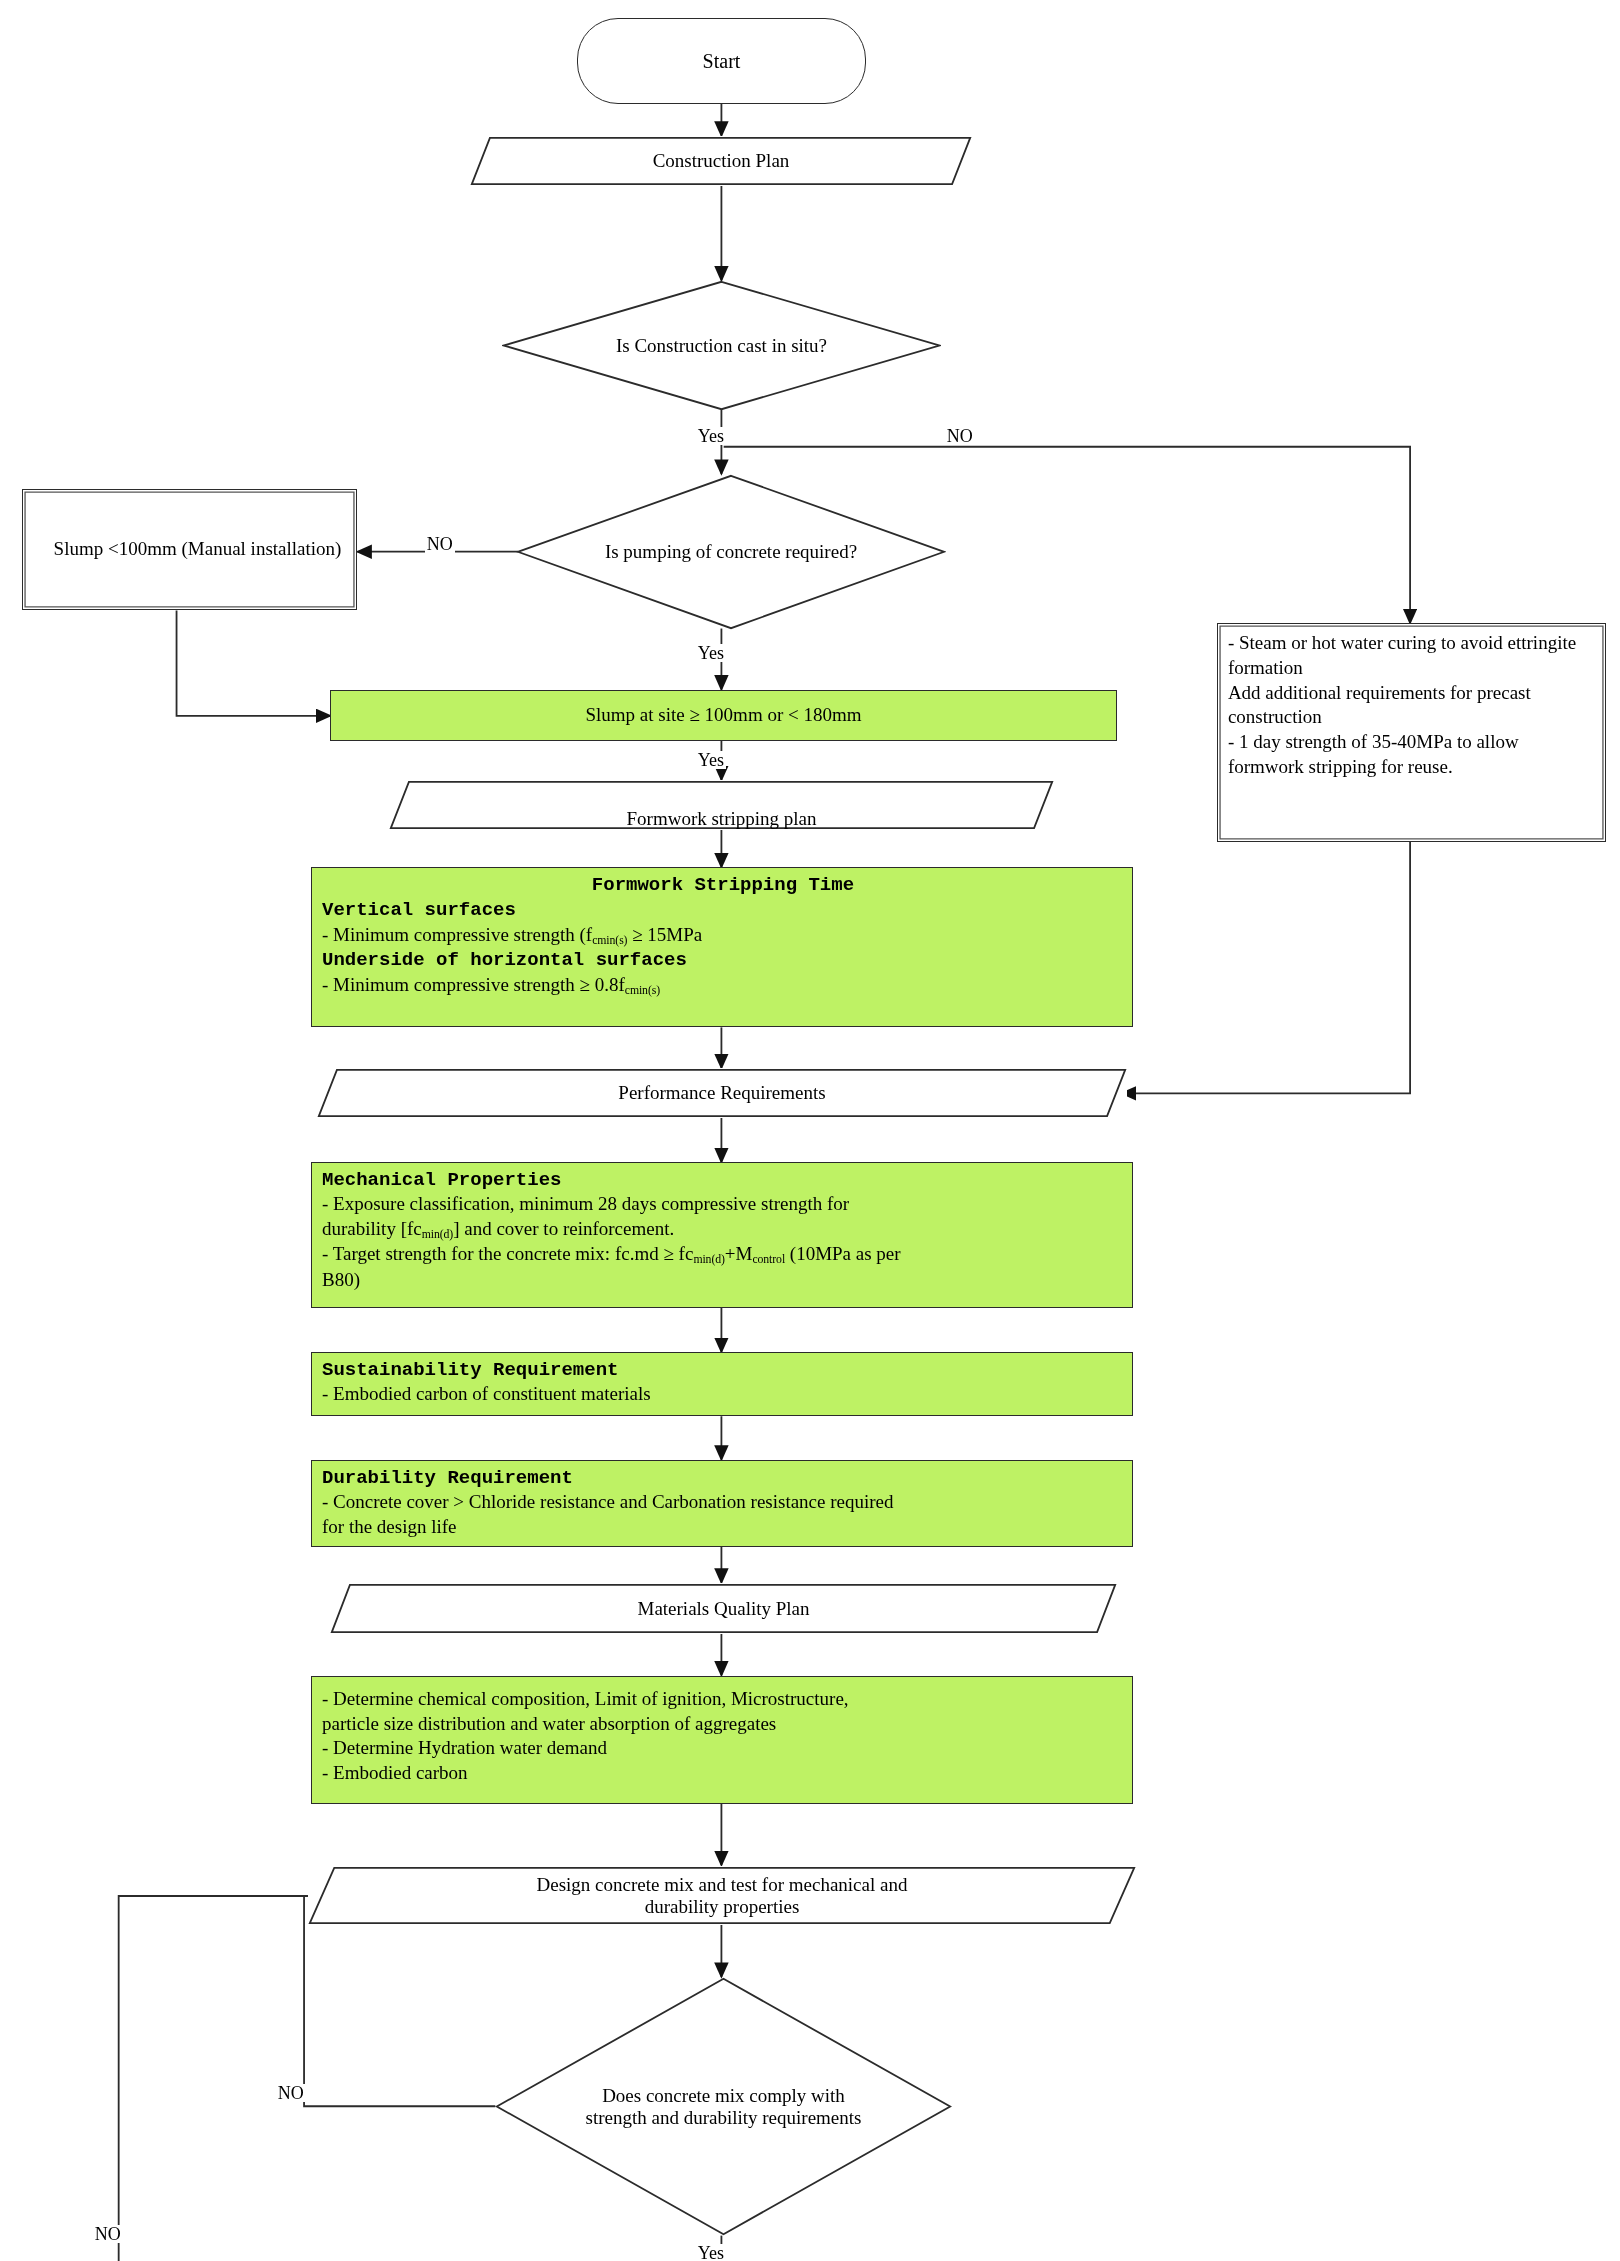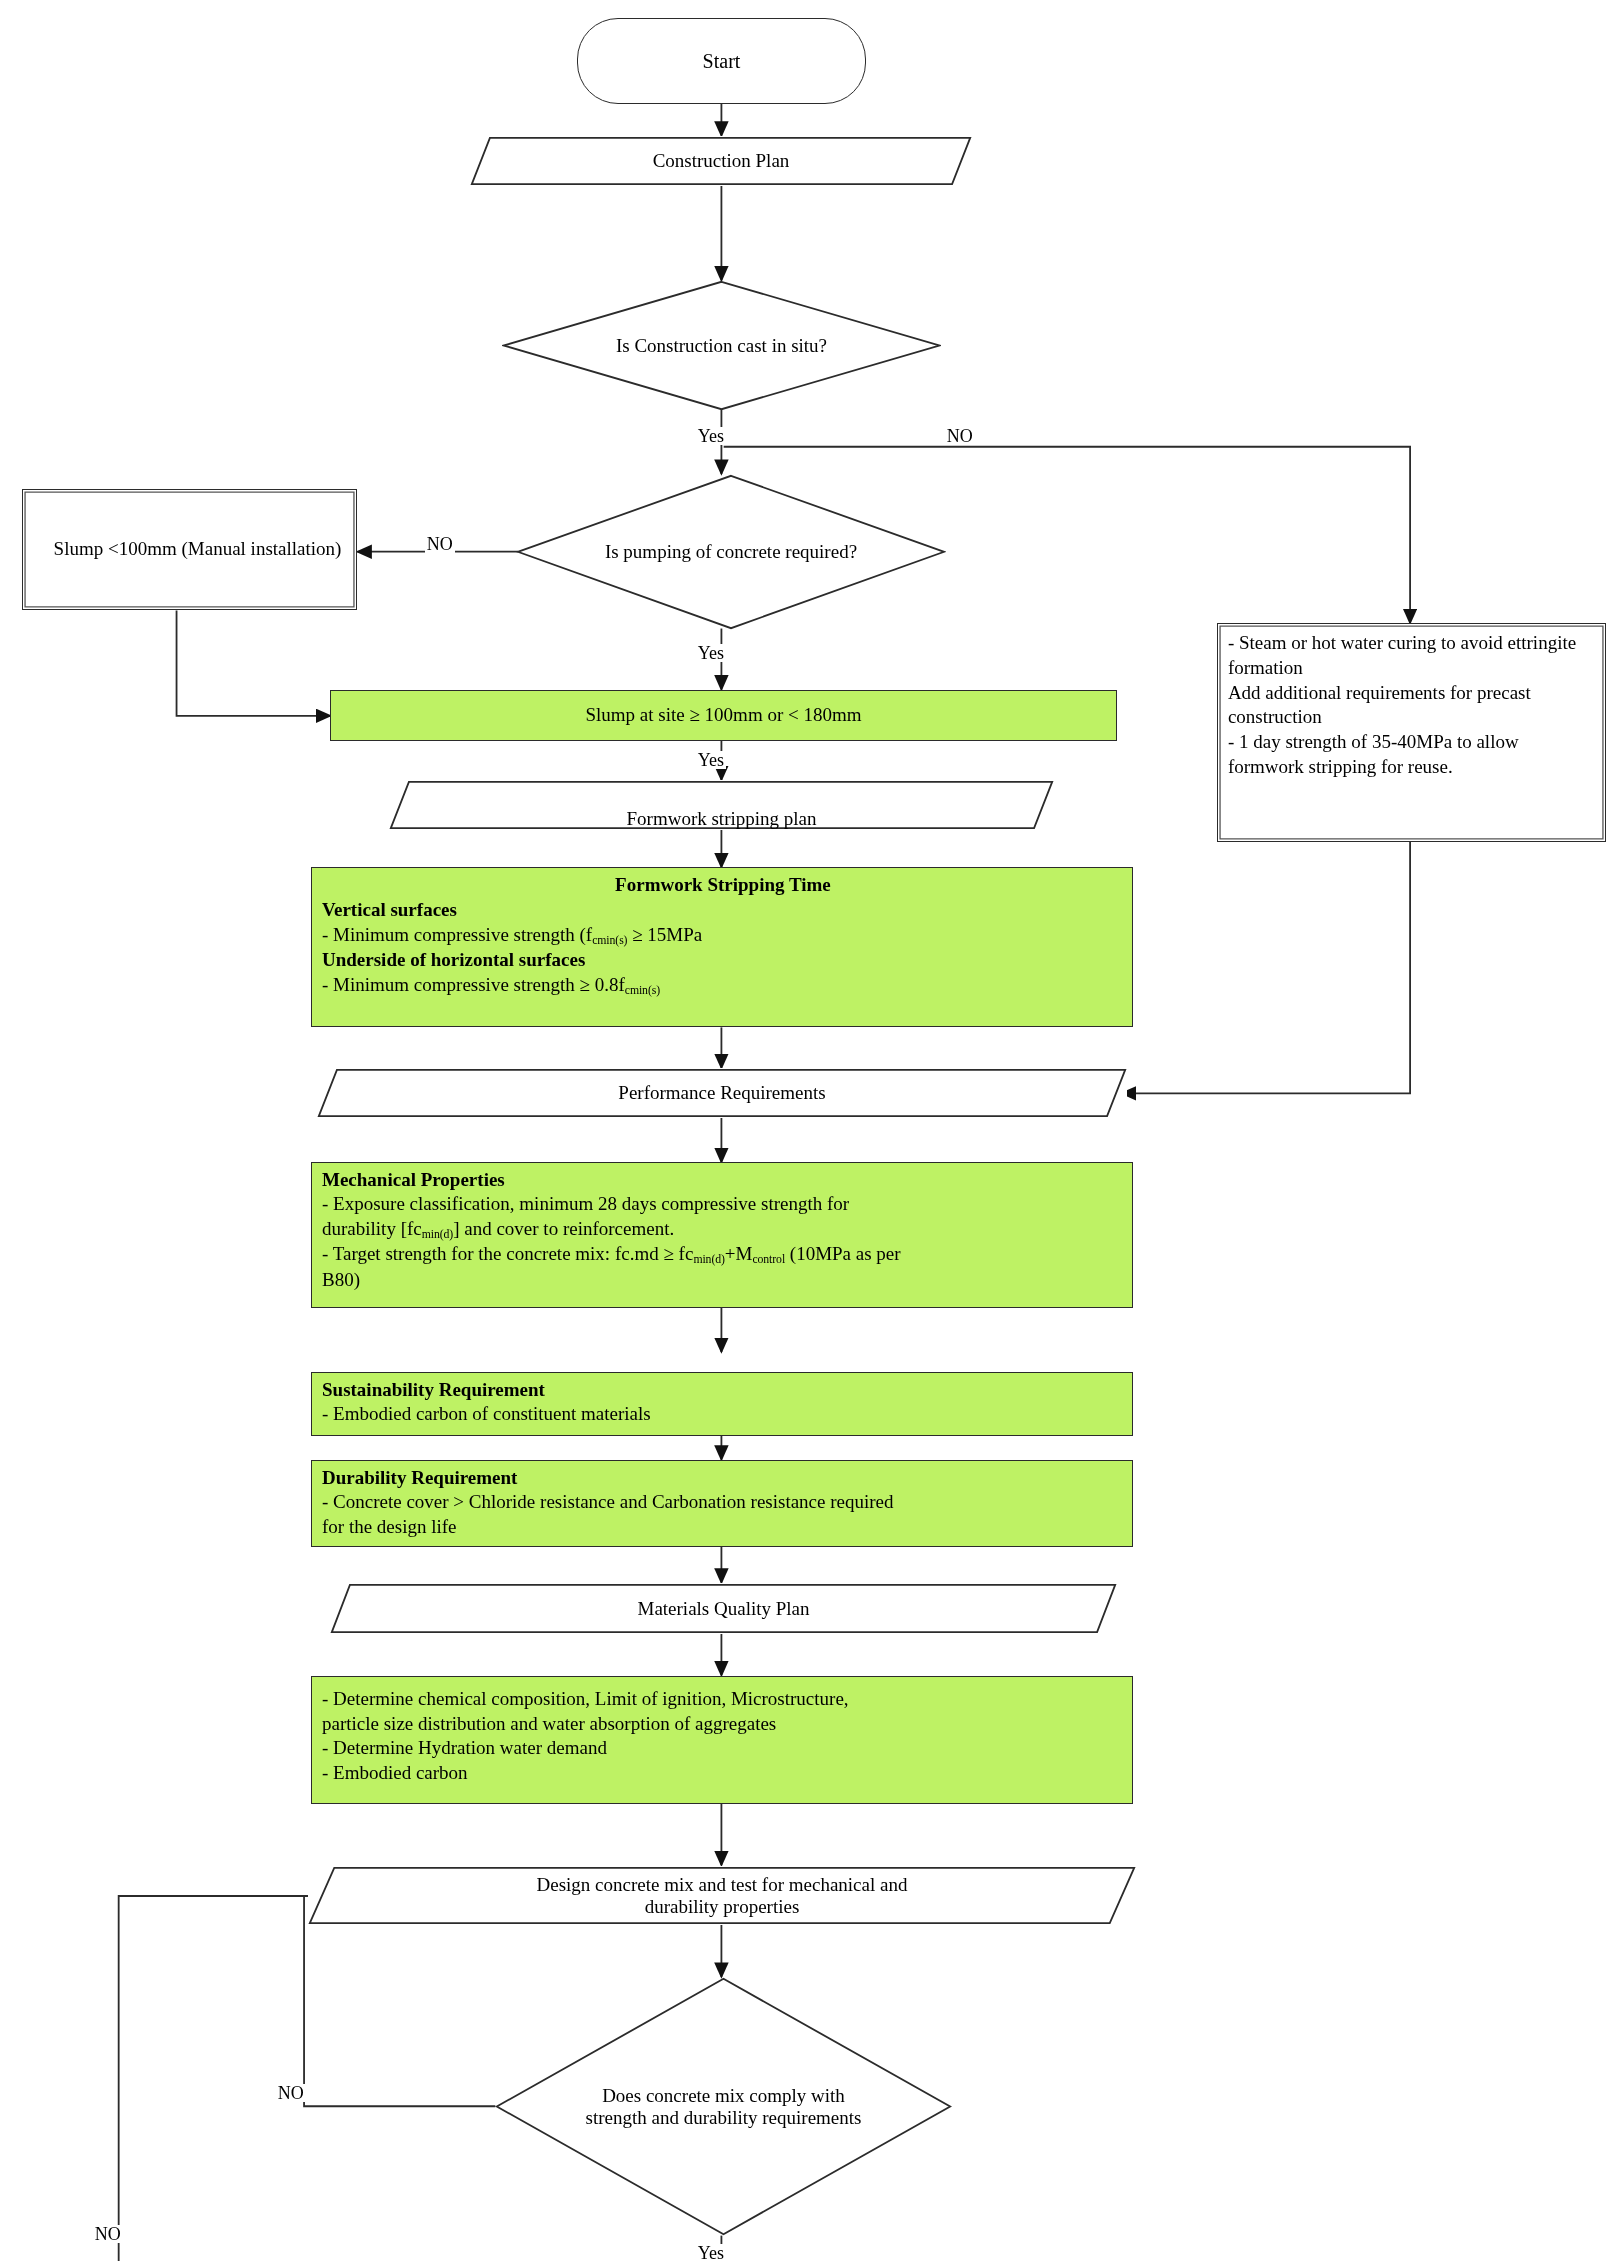--- a/index.html
+++ b/index.html
@@ -13,21 +13,21 @@
   .term{border:1.4px solid #2b2b2b;border-radius:41px/41px;background:#fff;}
   .para{background:#fff;}
   .para .shape{position:absolute;left:0;top:0;width:100%;height:100%;}
   .para .txt{position:relative;z-index:2;width:100%;text-align:center;}
   .dia{background:transparent;}
   .dia .shape{position:absolute;left:0;top:0;width:100%;height:100%;}
   .dia .txt{position:relative;z-index:2;width:86%;text-align:center;}
   .edge-label{position:absolute;font-size:18px;line-height:1;color:#000;white-space:nowrap;z-index:6;background:#fff;padding:0 1.8px;}
   .t-left{text-align:left;}
   .t-center{text-align:center;}
-  .b{font-weight:bold;}
+  .b{font-weight:bold;font-family:Liberation Mono, monospace;}
   sub{font-size:0.62em;vertical-align:-0.28em;letter-spacing:-0.1px;}
   .fs44{font-size:20px;}
   .fs42{font-size:19px;}
   .pad-l{padding-left:10px;padding-right:8.1px;}
   .node.textbox{align-items:flex-start;}
   .node.textbox .inner{text-align:left;}
 </style>
 </head>
 <body>
 
@@ -163,21 +163,21 @@
   <div class="node rect textbox" style="left:311px;top:1162px;width:822px;height:146px;padding:4.5px 0 0 0;">
     <div class="inner fs42 pad-l">
       <div class="b">Mechanical Properties</div>
       <div>- Exposure classification, minimum 28 days compressive strength for</div>
       <div><span>durability  [fc</span><sub>min(d)</sub><span>] and cover to reinforcement.</span></div>
       <div><span>- Target strength for the concrete mix: fc.md ≥ fc</span><sub>min(d)</sub><span>+M</span><sub>control</sub><span> (10MPa as per</span></div>
       <div>B80)</div>
     </div>
   </div>
 
-  <div class="node rect textbox" style="left:311px;top:1352px;width:822px;height:64px;padding:4.5px 0 0 0;margin-top:20px;">
+  <div class="node rect textbox" style="left:311px;top:1352px;width:822px;height:64px;padding:4.5px 0 0 0;">
     <div class="inner fs42 pad-l">
       <div class="b">Sustainability Requirement</div>
       <div> - Embodied carbon of constituent materials</div>
     </div>
   </div>
 
   <div class="node rect textbox" style="left:311px;top:1460px;width:822px;height:87px;padding:4.5px 0 0 0;">
     <div class="inner fs42 pad-l">
       <div class="b">Durability Requirement</div>
       <div> - Concrete cover &gt; Chloride resistance and Carbonation resistance required</div>

